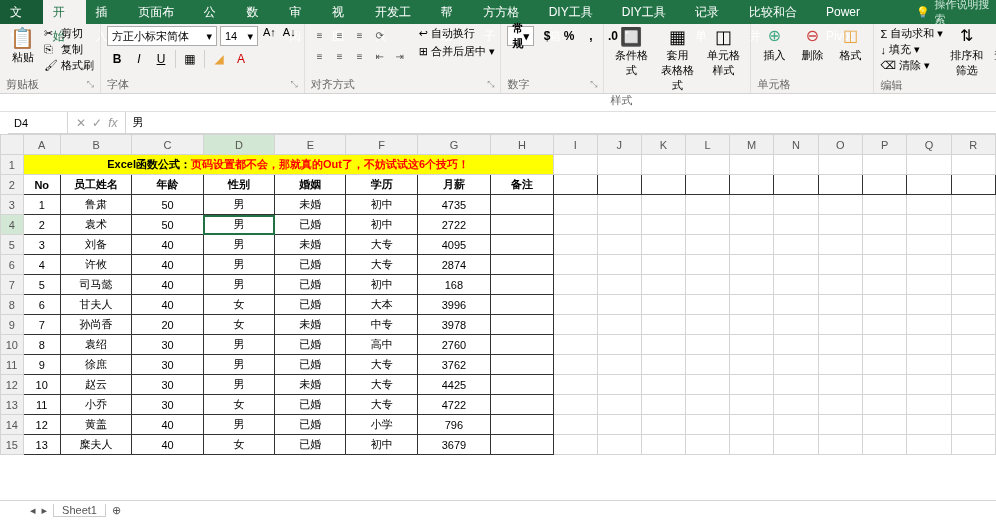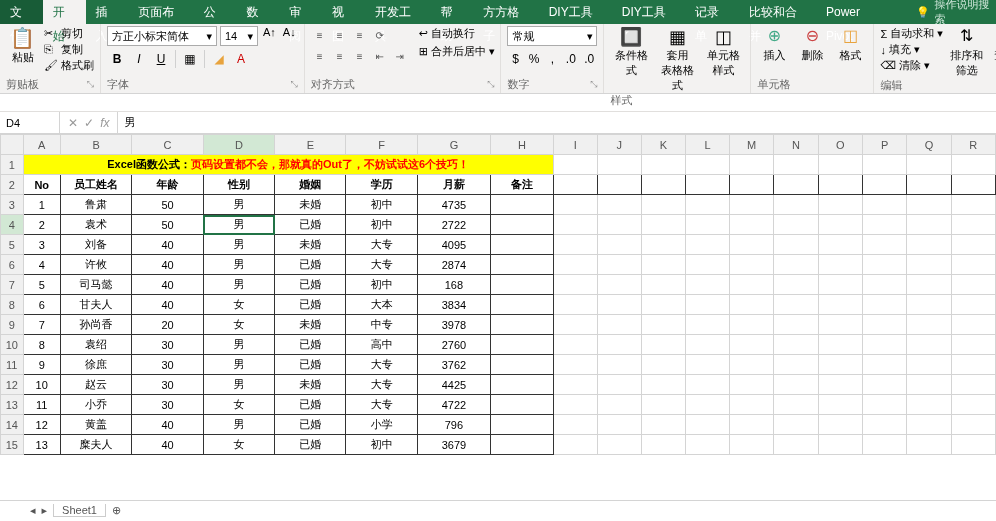--- a/index.html
+++ b/index.html
@@ -41,21 +41,21 @@
 .sep { width: 1px; background: #d0d0d0; margin: 0 2px; height: 18px; align-self: center; }
 
 
 .align-rows { display: flex; flex-direction: column; gap: 3px; }
 .align-row { display: flex; gap: 2px; }
 .abtn { width: 18px; height: 18px; display: flex; align-items: center; justify-content: center; cursor: pointer; font-size: 10px; color: #555; }
 .wrap-merge { display: flex; flex-direction: column; gap: 3px; margin-left: 6px; font-size: 11px; }
 .wrap-merge div { display: flex; align-items: center; gap: 3px; cursor: pointer; white-space: nowrap; }
 
 
-.num-rows { display: flex; flex-direction: column; gap: 3px; width: 90px; }
+.num-rows { display: flex; flex-direction: row; gap: 3px; width: 90px; font-weight: bold; }
 .num-format { border: 1px solid #ababab; background: #fff; height: 20px; padding: 0 4px; font-size: 11px; display: flex; align-items: center; justify-content: space-between; }
 .num-btns { display: flex; gap: 2px; }
 
 
 .style-btn { text-align: center; cursor: pointer; width: 42px; font-size: 11px; }
 .style-btn .icon { font-size: 18px; height: 22px; }
 
 
 .cell-btn { text-align: center; cursor: pointer; width: 34px; font-size: 11px; }
 .cell-btn .icon { font-size: 16px; height: 22px; }
@@ -63,21 +63,21 @@
 
 .edit-left { display: flex; flex-direction: column; gap: 1px; font-size: 11px; }
 .edit-left div { display: flex; align-items: center; gap: 3px; cursor: pointer; white-space: nowrap; }
 .edit-btn { text-align: center; cursor: pointer; width: 40px; font-size: 11px; }
 .edit-btn .icon { font-size: 16px; height: 22px; }
 
 
 .qat-row { height: 18px; border-bottom: 1px solid #e1dfdd; }
 
 
-.fbar { height: 22px; display: flex; border-bottom: 1px solid #d4d4d4; align-items: center; }
+.fbar { height: 22px; display: flex; border-bottom: 1px solid #d4d4d4; align-items: center; margin-left: 8px; }
 .namebox { width: 60px; border-right: 1px solid #d4d4d4; padding: 0 6px; font-size: 11px; height: 100%; display: flex; align-items: center; }
 .fbar-btns { display: flex; gap: 6px; padding: 0 8px; color: #999; border-right: 1px solid #d4d4d4; height: 100%; align-items: center; }
 .fbar-btns span { cursor: pointer; }
 .fbar-input { flex: 1; padding: 0 6px; font-size: 11px; height: 100%; display: flex; align-items: center; }
 
 
 .grid { overflow: auto; height: 366px; background: #fff; }
 table.sheet { border-collapse: collapse; table-layout: fixed; }
 .sheet th, .sheet td { border: 1px solid #d4d4d4; font-size: 11px; height: 20px; }
 .sheet .colhdr th { background: #f0f0f0; color: #555; font-weight: normal; text-align: center; }
@@ -501,21 +501,21 @@
           <td style="border: 1px solid rgb(212, 212, 212);"></td>
         </tr>
         <tr class="data-row">
           <th class="rowhdr">8</th>
           <td>6</td>
           <td>甘夫人</td>
           <td>40</td>
           <td>女</td>
           <td>已婚</td>
           <td>大本</td>
-          <td>3834</td>
+          <td>3996</td>
           <td></td>
           <td style="border: 1px solid rgb(212, 212, 212);"></td>
           <td style="border: 1px solid rgb(212, 212, 212);"></td>
           <td style="border: 1px solid rgb(212, 212, 212);"></td>
           <td style="border: 1px solid rgb(212, 212, 212);"></td>
           <td style="border: 1px solid rgb(212, 212, 212);"></td>
           <td style="border: 1px solid rgb(212, 212, 212);"></td>
           <td style="border: 1px solid rgb(212, 212, 212);"></td>
           <td style="border: 1px solid rgb(212, 212, 212);"></td>
           <td style="border: 1px solid rgb(212, 212, 212);"></td>

